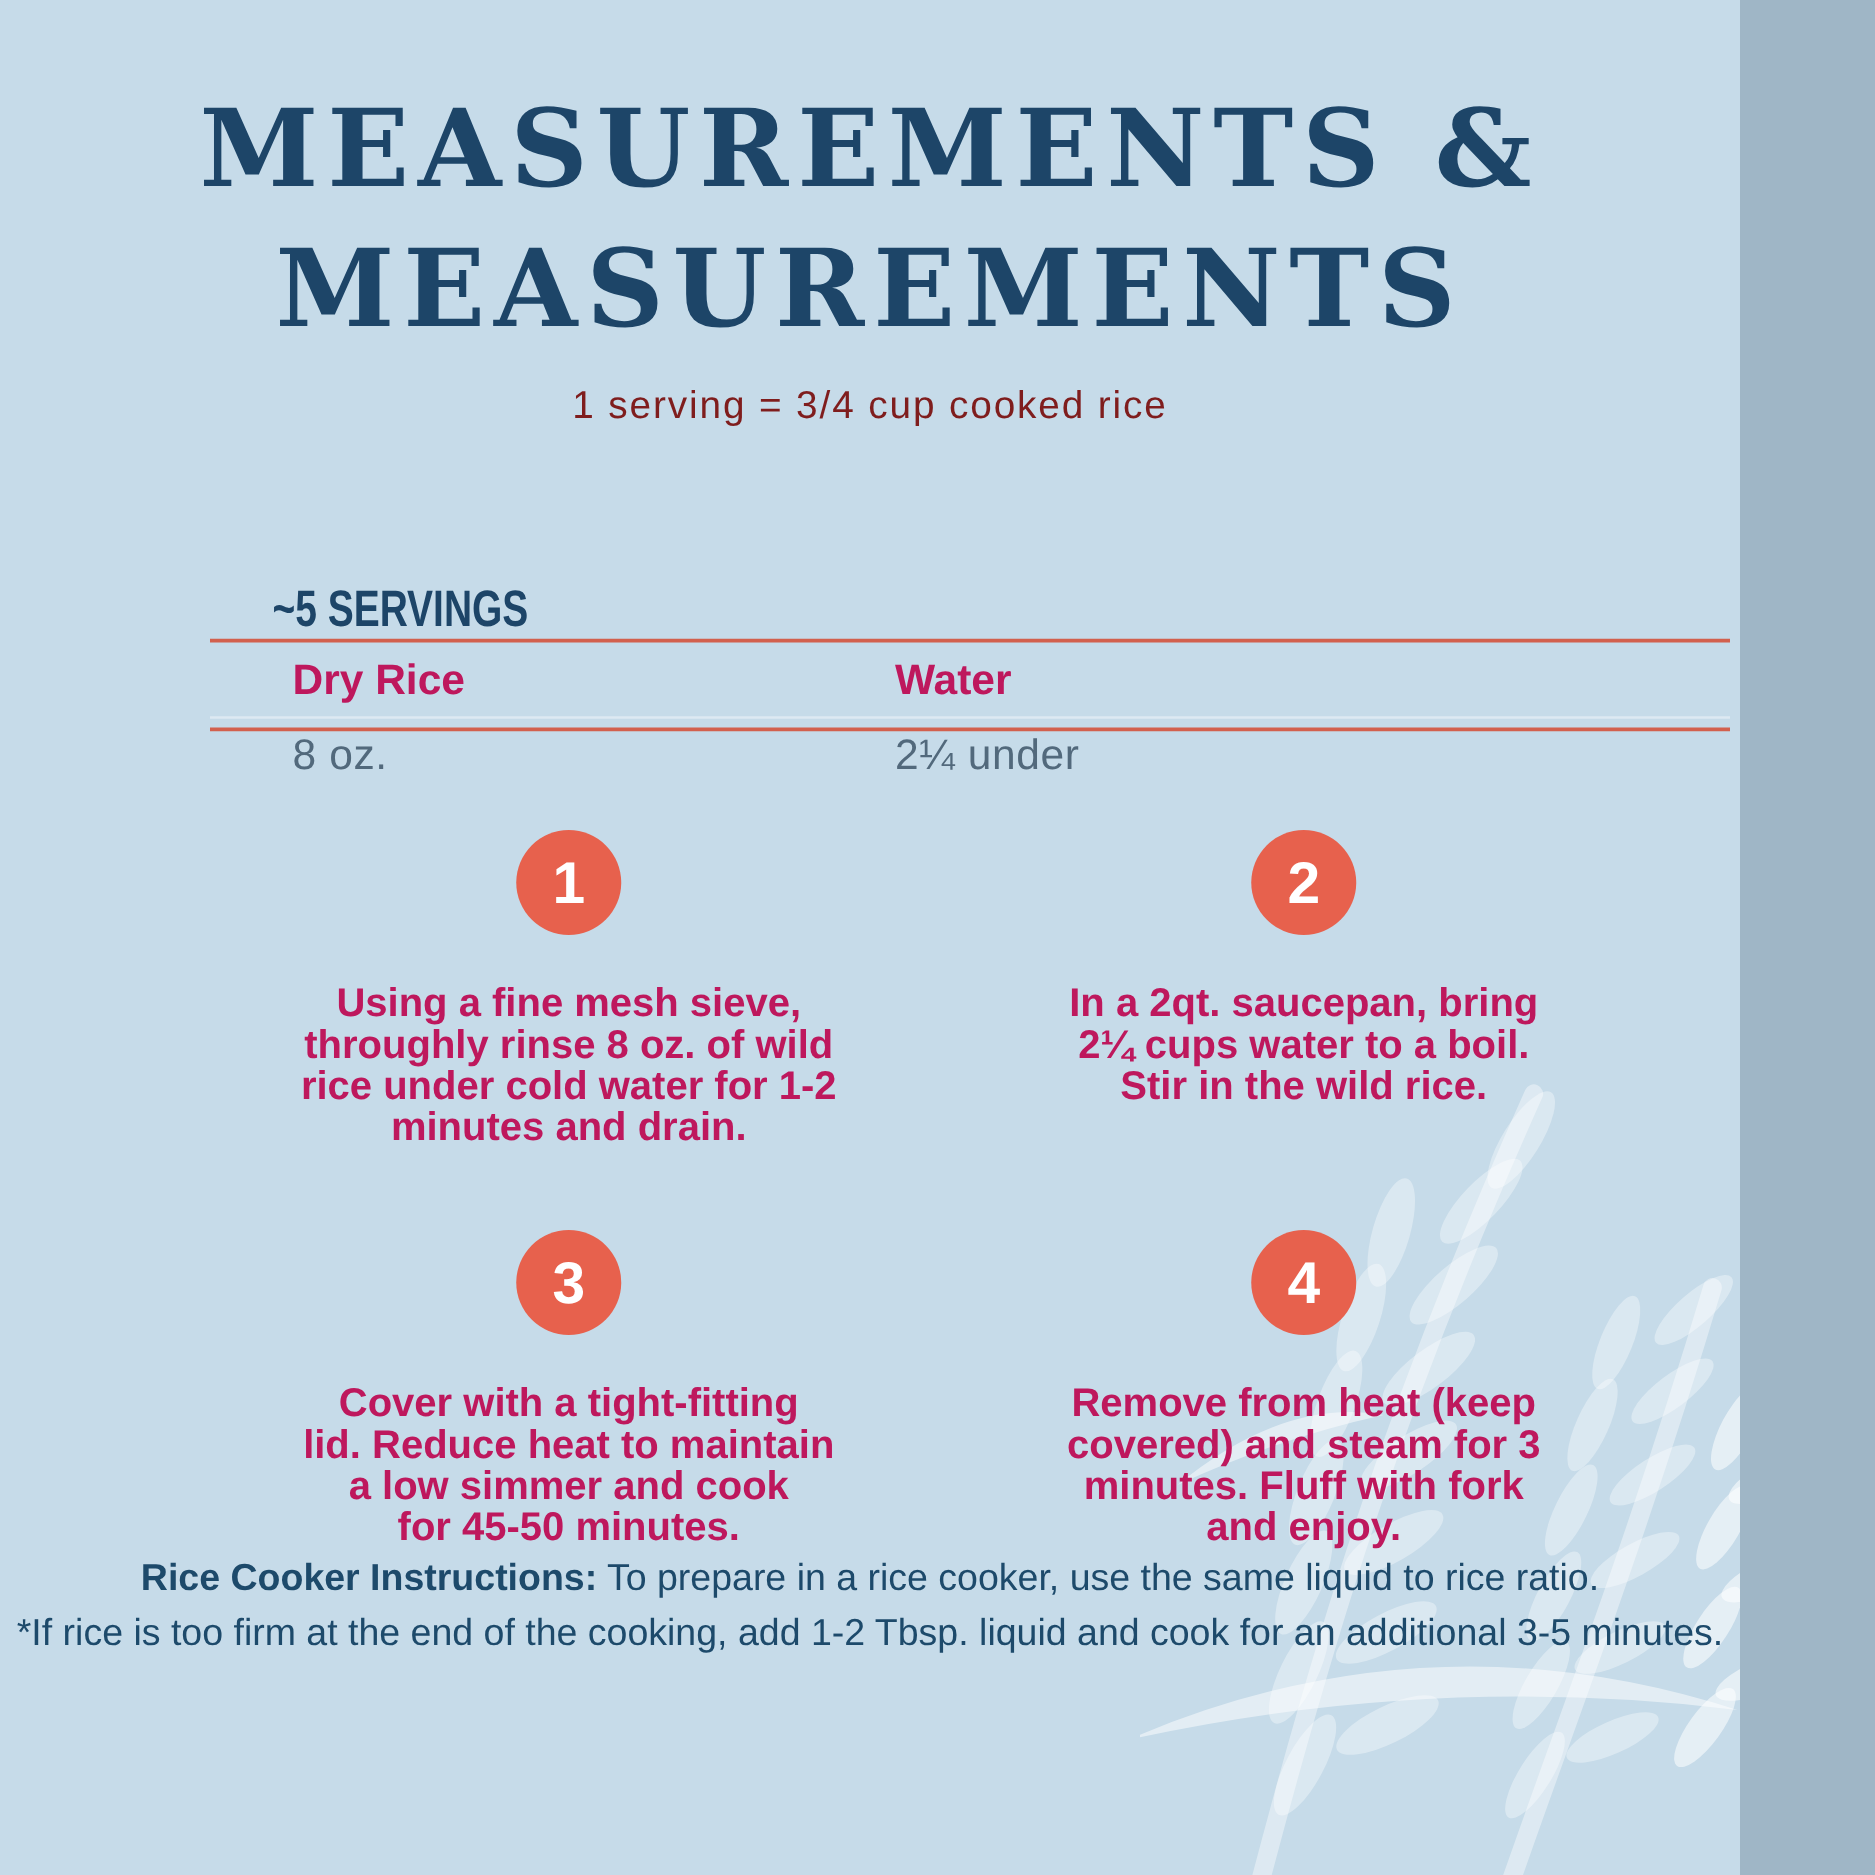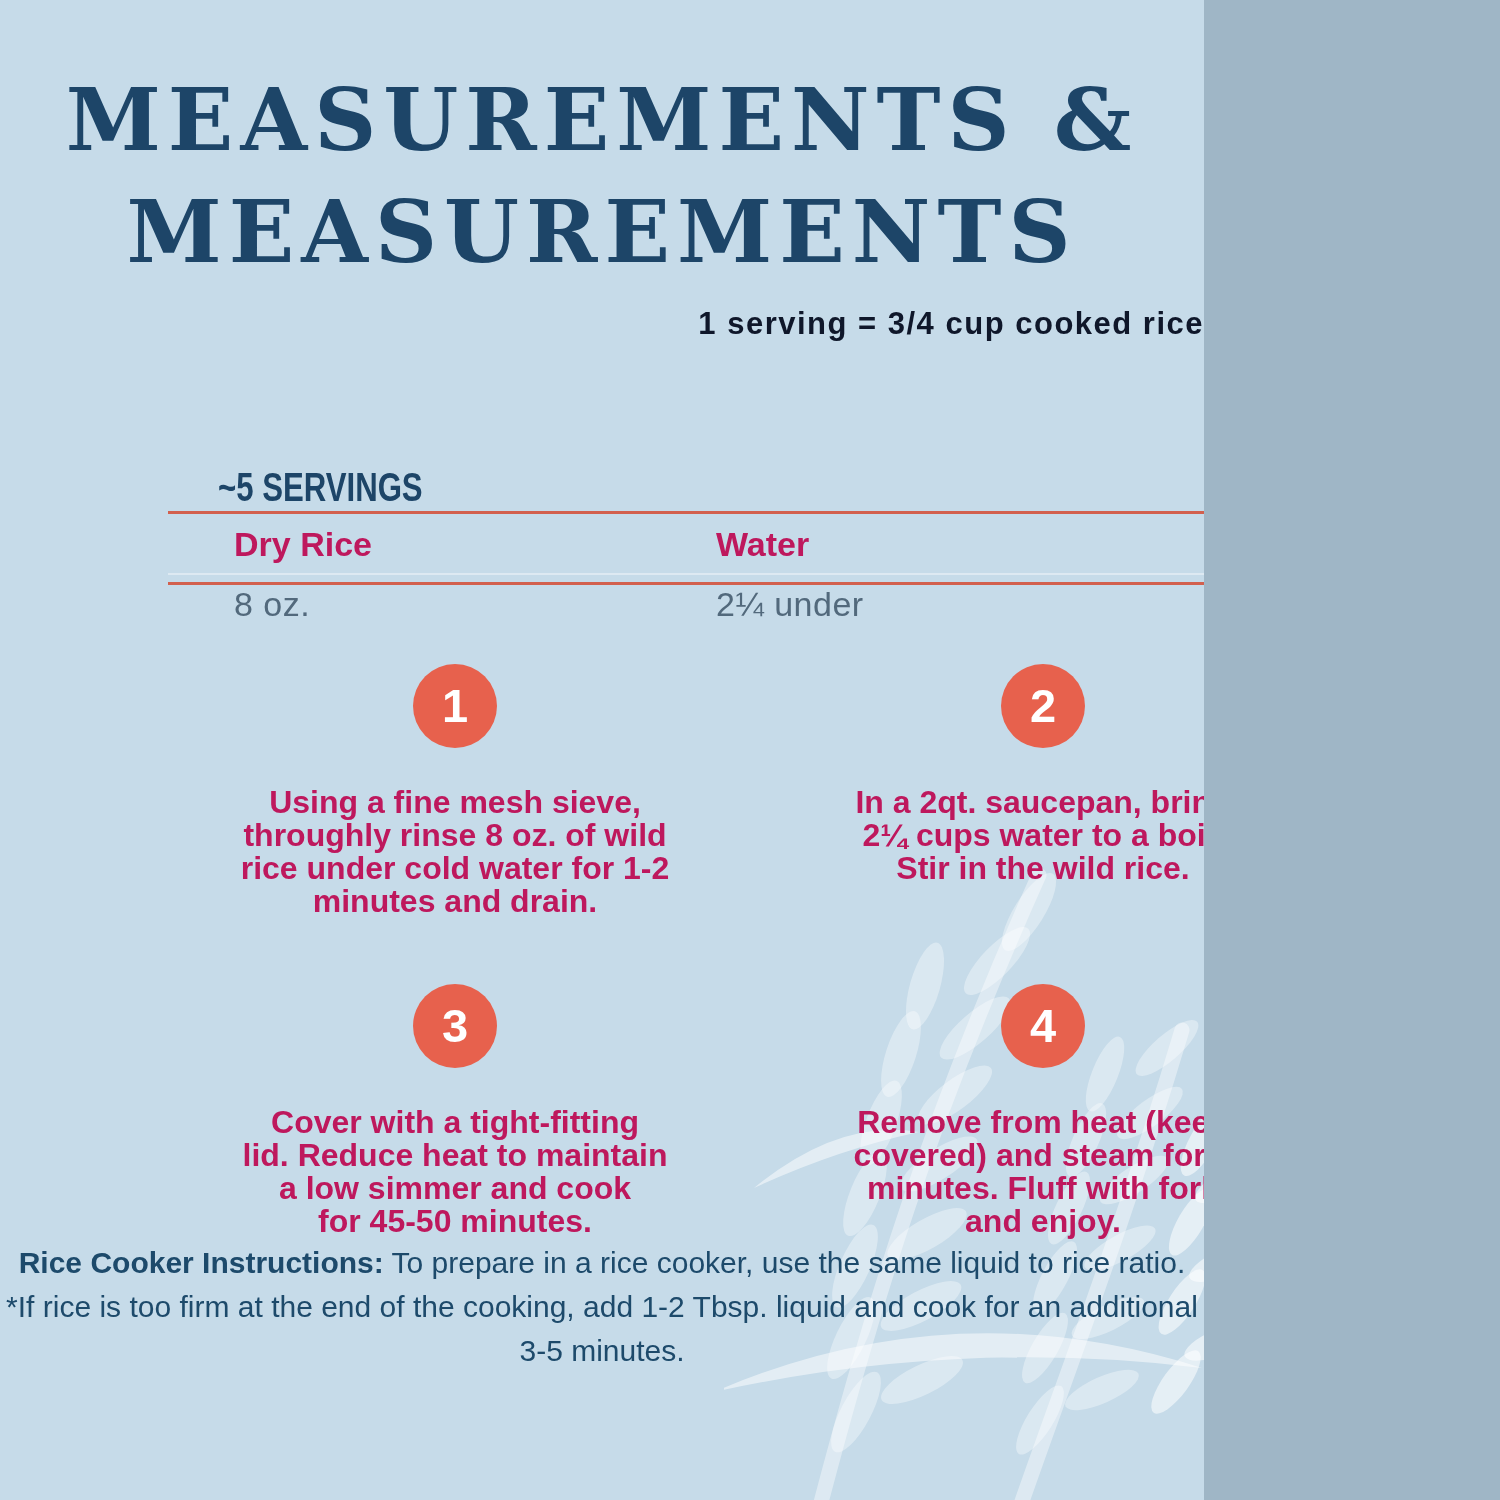--- a/index.html
+++ b/index.html
@@ -1,41 +1,41 @@
 <!DOCTYPE html>
 <html><head>
 <meta charset="utf-8">
 <style>
   html,body{margin:0;padding:0;background:#9fb6c6;}
   .poster{
     position:relative;
-    width:1204px;height:1500px;
+    width:1392px;height:1500px;
     background:#c6dbe9;
     overflow:hidden;
     font-family:"Liberation Sans",sans-serif;
     color:#1d4769;
   }
   
   .wheat{position:absolute;right:0;bottom:0;width:480px;height:680px;}
   
   .title-block{
     position:absolute;top:64px;left:0;right:0;
     text-align:center;
     font-family:"DejaVu Serif","Liberation Serif",serif;
     font-weight:700;
     font-size:86px;
     line-height:112px;
     letter-spacing:7px;
     color:#1d4568;
   }
   .subtitle{
     position:absolute;top:306px;left:0;right:0;
-    text-align:right;
-    font-size:31px;font-weight:700;letter-spacing:1.5px;
-    color:#0f172a;
+    text-align:center;
+    font-size:31px;font-weight:400;letter-spacing:1.5px;
+    color:#7f1d1d;
   }
   
   .table-block{position:absolute;left:168px;top:436px;width:1216px;margin-top:28px;}
   .servings{
     display:inline-block;
     margin-left:50px;
     font-size:41px;font-weight:700;letter-spacing:0px;
     color:#1d4568;
     transform:scaleX(0.76);transform-origin:left bottom;
     white-space:nowrap;

